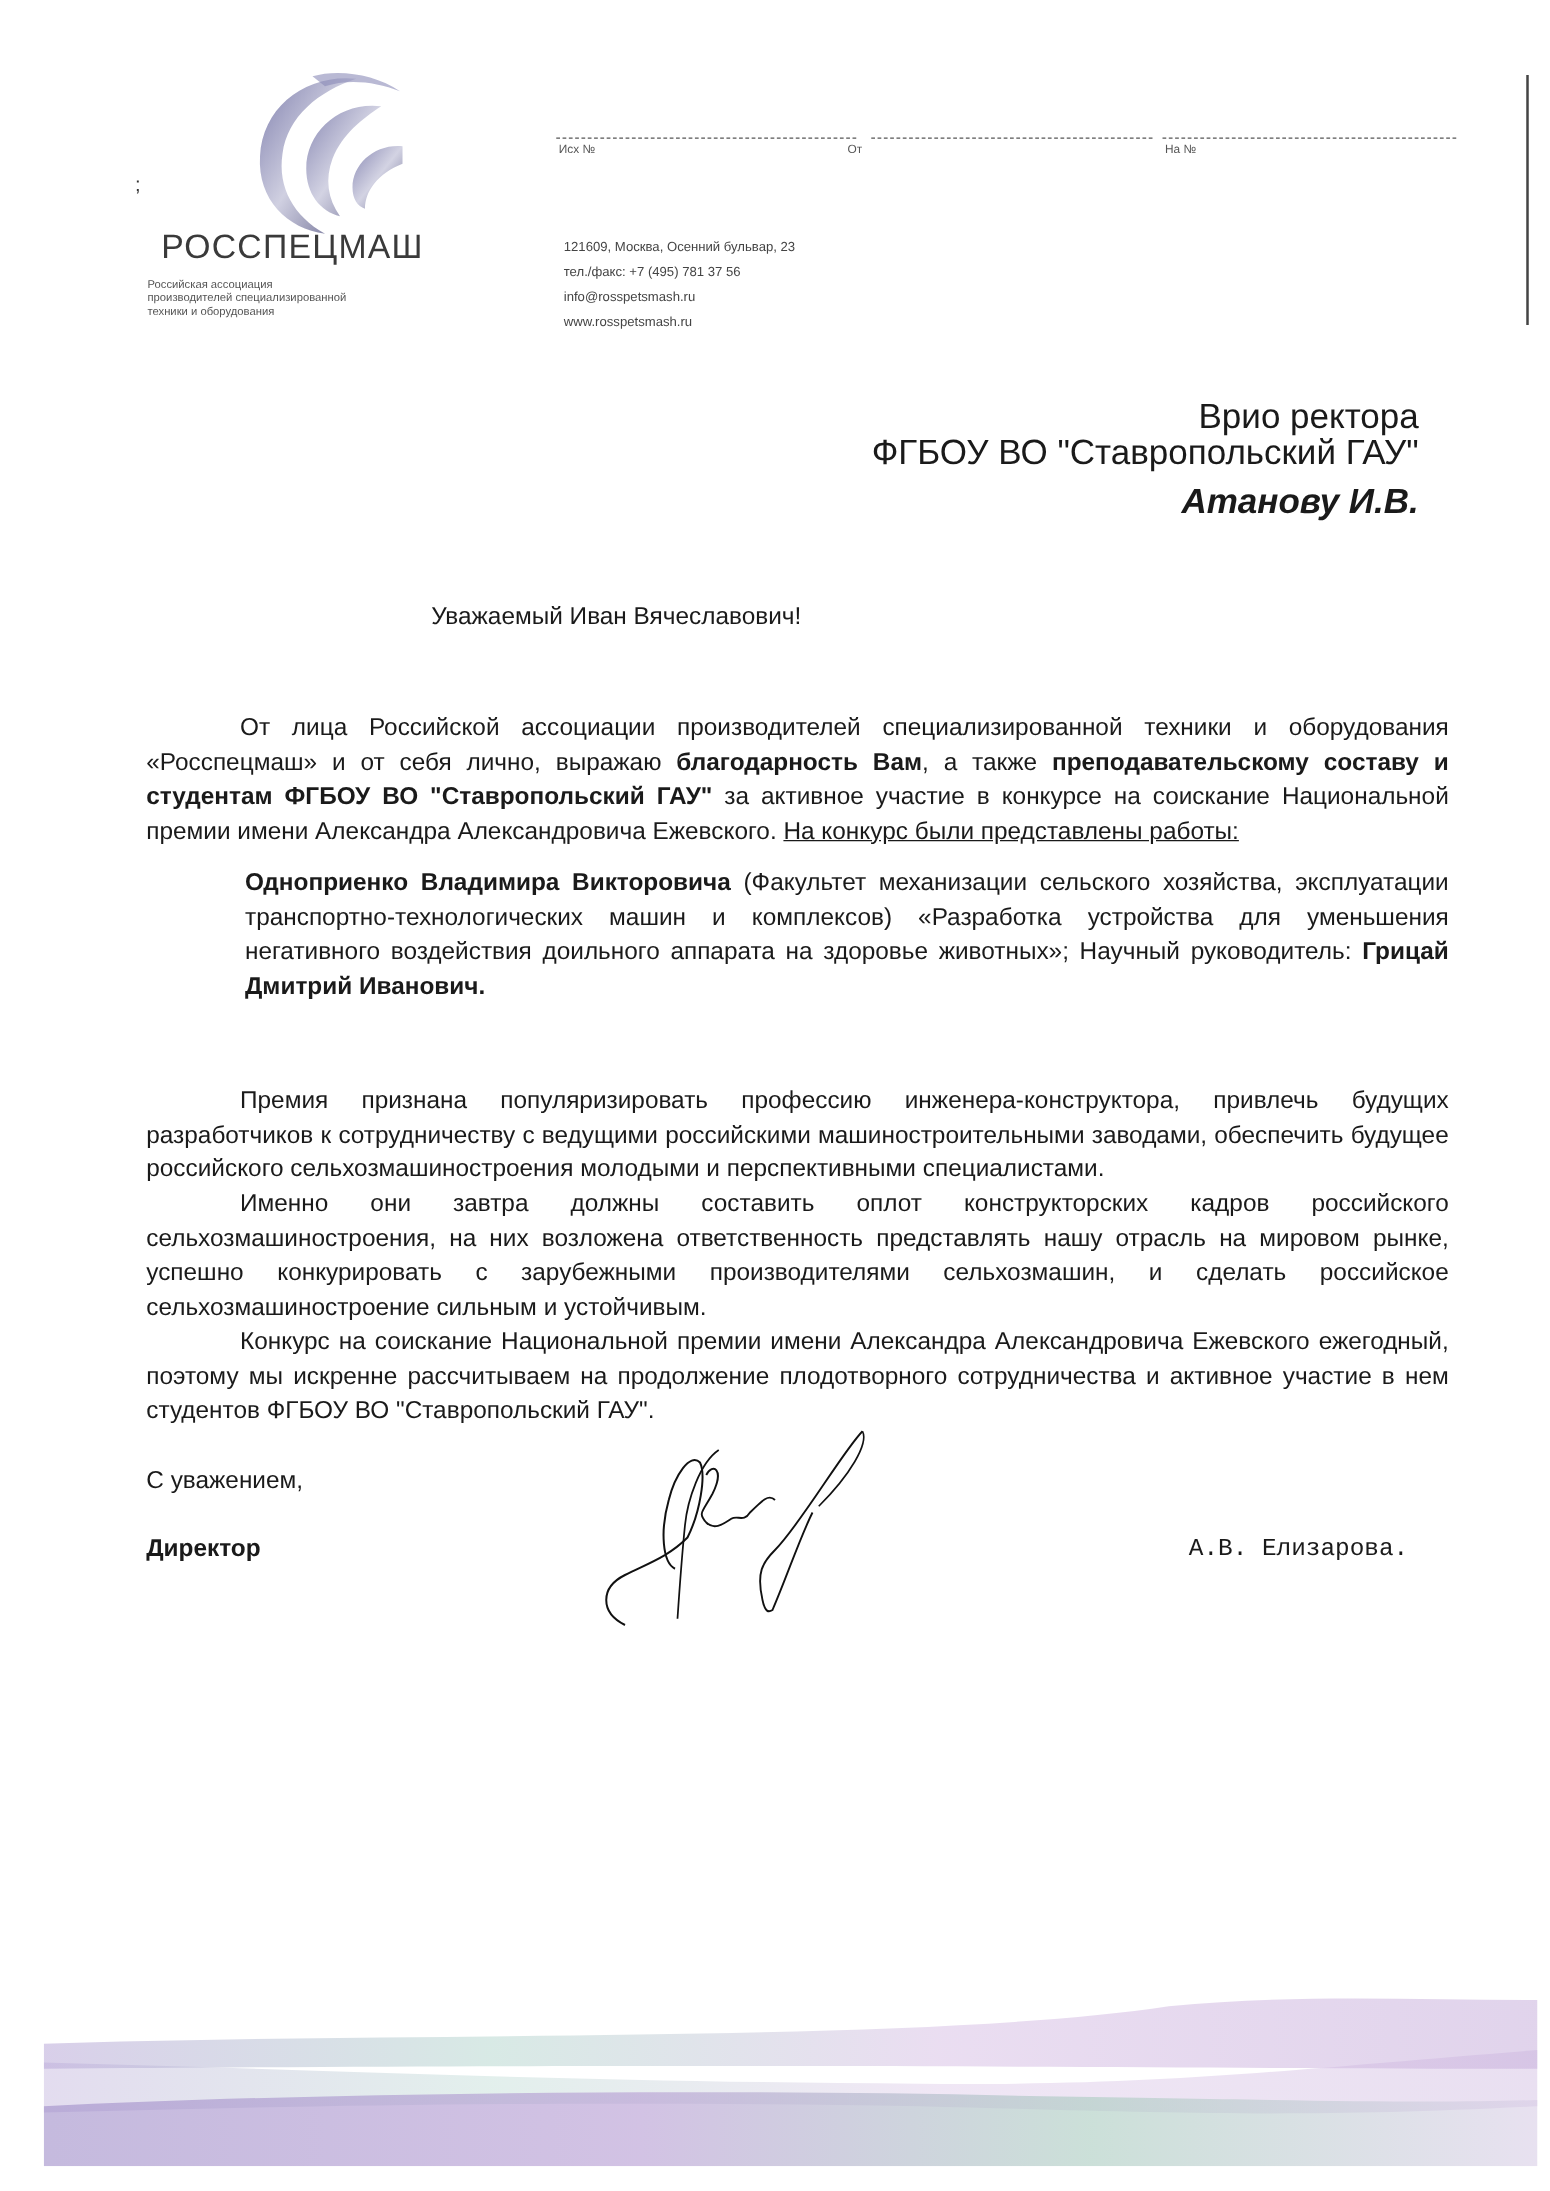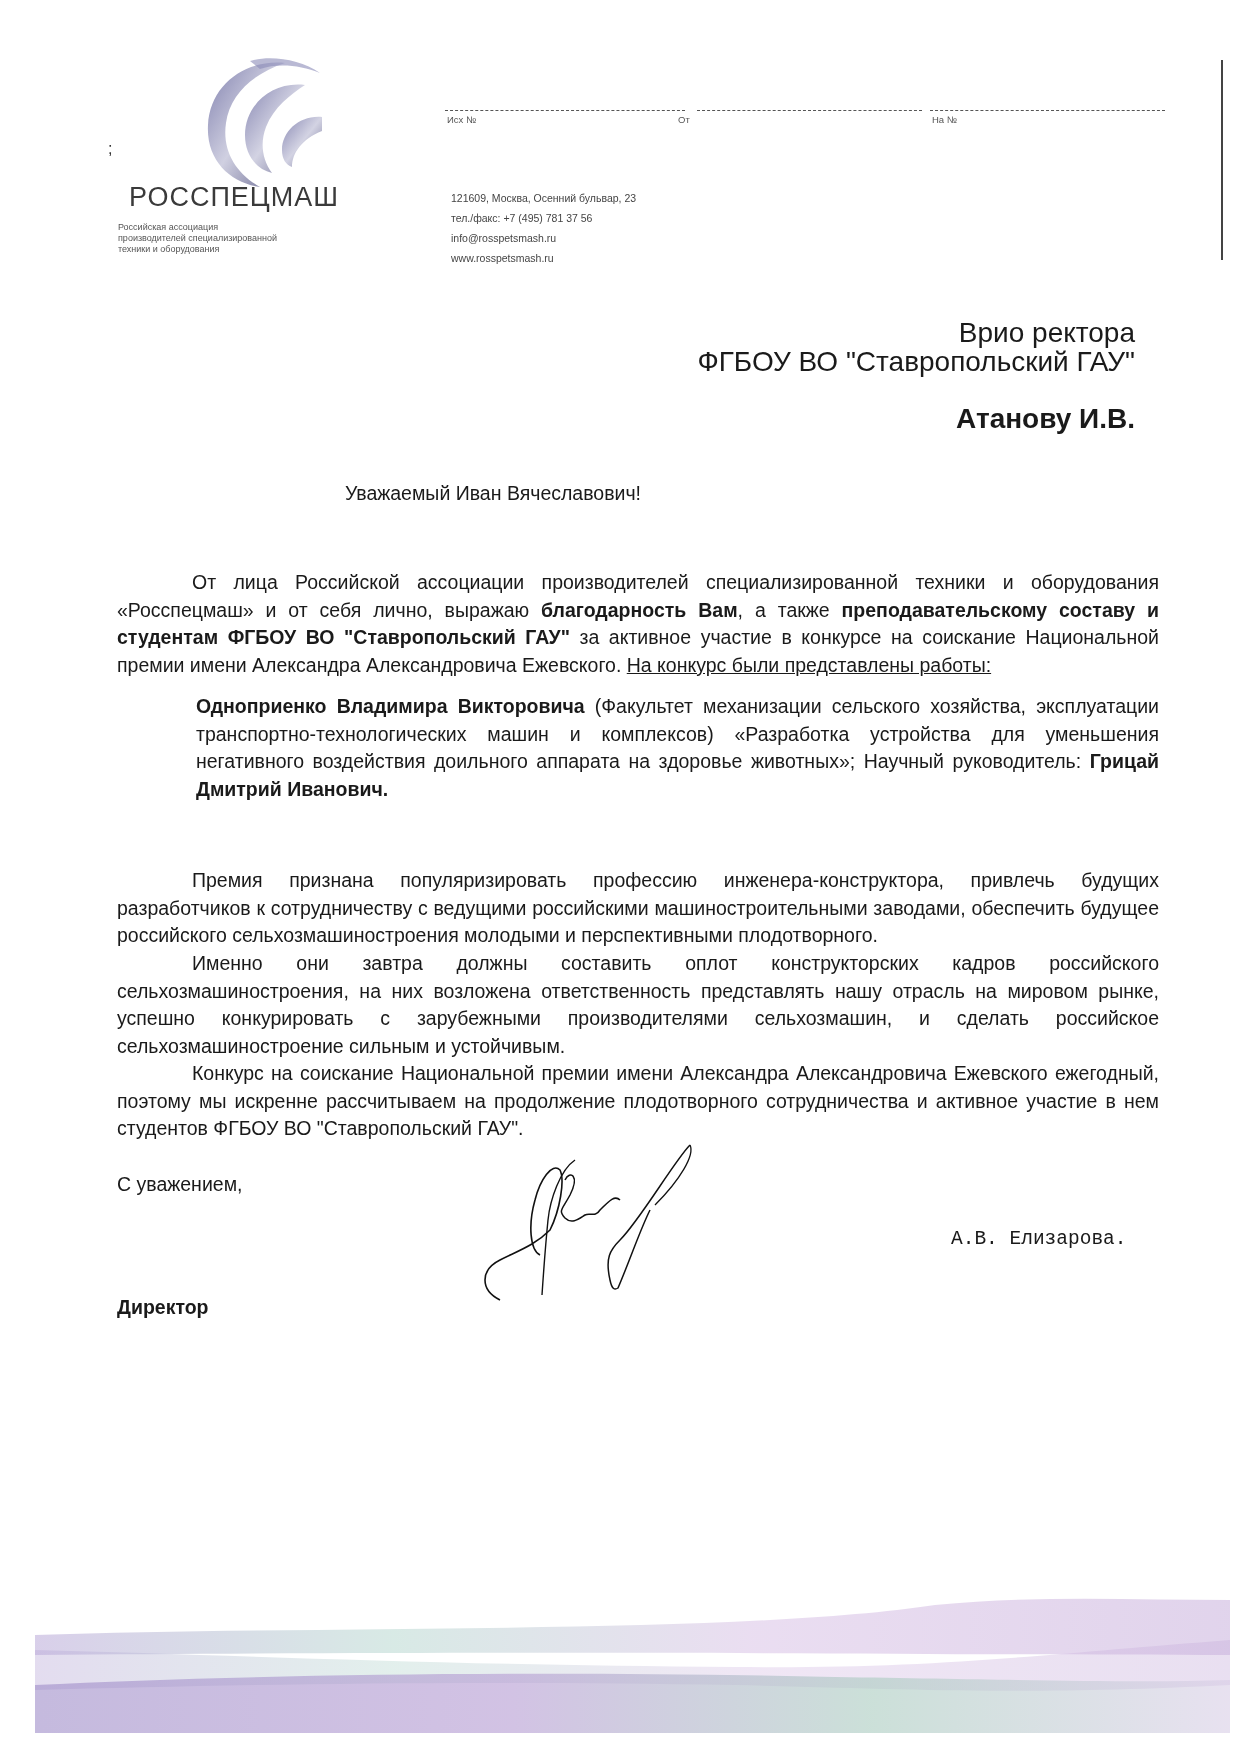--- a/index.html
+++ b/index.html
@@ -15,33 +15,33 @@
   #stray-mark { left: 108px; top: 140px; font-size: 16px; color: #333; }
   
   .ref-line { top: 110px; height: 0; border-top: 1.5px dashed #555; }
   .ref-label { top: 114px; font-size: 9.5px; color: #555; }
   
   #contacts { left: 451px; top: 188px; font-size: 10.5px; line-height: 20px; color: #444; }
   
   #edge-mark { left: 1221px; top: 60px; width: 2px; height: 200px; background: #444; }
   
   #recipient { right: 105px; top: 318px; text-align: right; font-size: 28px; line-height: 29px; }
-  #recipient .name { font-weight: bold; margin-top: 28px; }
+  #recipient .name { font-weight: bold; margin-top: 10px; font-style: italic; }
   
   #salutation { left: 0; width: 986px; top: 482px; text-align: center; font-size: 19.5px; }
   
   .body { left: 117px; width: 1042px; font-size: 19.5px; line-height: 27.5px; text-align: justify;
           font-stretch: condensed; }
   .indent { text-indent: 75px; margin-top: 36px; }
   b { font-weight: bold; }
   u { text-decoration: underline; }
   #nominee { left: 196px; width: 963px; top: 693px; }
   
   #closing { left: 117px; top: 1173px; font-size: 19.5px; }
-  #position { left: 117px; top: 1296px; font-size: 19.5px; font-weight: bold; }
+  #position { left: 117px; top: 1228px; font-size: 19.5px; font-weight: bold; }
   #signer { left: 951px; top: 1228px; font-size: 19.5px; font-family: Liberation Mono, monospace; }
   #signature { left: 440px; top: 1140px; width: 260px; height: 180px; }
   
   #footer-band { left: 35px; top: 1595px; width: 1195px; height: 138px; }
 </style>
 </head>
 <body>
 
 <div class="abs" id="stray-mark">;</div>
 
@@ -91,21 +91,21 @@
 <div class="abs" id="salutation">Уважаемый Иван Вячеславович!</div>
 
 <div class="abs body indent" style="top:533px;">
   <span>От лица Российской ассоциации производителей специализированной техники и оборудования «Росспецмаш» и от себя лично, выражаю </span><b>благодарность Вам</b><span>, а также </span><b>преподавательскому составу и студентам ФГБОУ ВО "Ставропольский ГАУ"</b><span> за активное участие в конкурсе на соискание Национальной премии имени Александра Александровича Ежевского. </span><u>На конкурс были представлены работы:</u>
 </div>
 
 <div class="abs body" id="nominee">
   <b>Одноприенко Владимира Викторовича</b><span> (Факультет механизации сельского хозяйства, эксплуатации транспортно-технологических машин и комплексов) «Разработка устройства для уменьшения негативного воздействия доильного аппарата на здоровье животных»; Научный руководитель: </span><b>Грицай Дмитрий Иванович.</b>
 </div>
 
-<div class="abs body indent" style="top:831px;">Премия признана популяризировать профессию инженера-конструктора, привлечь будущих разработчиков к сотрудничеству с ведущими российскими машиностроительными заводами, обеспечить будущее российского сельхозмашиностроения молодыми и перспективными плодотворного.</div>
+<div class="abs body indent" style="top:831px;">Премия признана популяризировать профессию инженера-конструктора, привлечь будущих разработчиков к сотрудничеству с ведущими российскими машиностроительными заводами, обеспечить будущее российского сельхозмашиностроения молодыми и перспективными специалистами.</div>
 <div class="abs body indent" style="top:914px;">Именно они завтра должны составить оплот конструкторских кадров российского сельхозмашиностроения, на них возложена ответственность представлять нашу отрасль на мировом рынке, успешно конкурировать с зарубежными производителями сельхозмашин, и сделать российское сельхозмашиностроение сильным и устойчивым.</div>
 <div class="abs body indent" style="top:1024px;">Конкурс на соискание Национальной премии имени Александра Александровича Ежевского ежегодный, поэтому мы искренне рассчитываем на продолжение плодотворного сотрудничества и активное участие в нем студентов ФГБОУ ВО "Ставропольский ГАУ".</div>
 
 <div class="abs" id="closing">С уважением,</div>
 <div class="abs" id="position">Директор</div>
 
 <svg class="abs" id="signature" viewBox="0 0 260 180">
   <path d="M60,160 C40,150 40,130 60,120 C80,110 95,105 110,90 C120,70 125,40 120,30 C112,22 100,40 95,60 C88,85 90,110 100,115" fill="none" stroke="#111" stroke-width="1.6"></path>
   <path d="M135,20 C120,30 110,60 108,80 C106,100 104,125 102,155" fill="none" stroke="#111" stroke-width="1.4"></path>
   <path d="M125,40 C130,30 140,35 130,55 C122,70 118,70 125,78 C132,85 140,78 145,75 C150,72 155,78 160,70 C170,60 175,55 180,60" fill="none" stroke="#111" stroke-width="1.5"></path>

